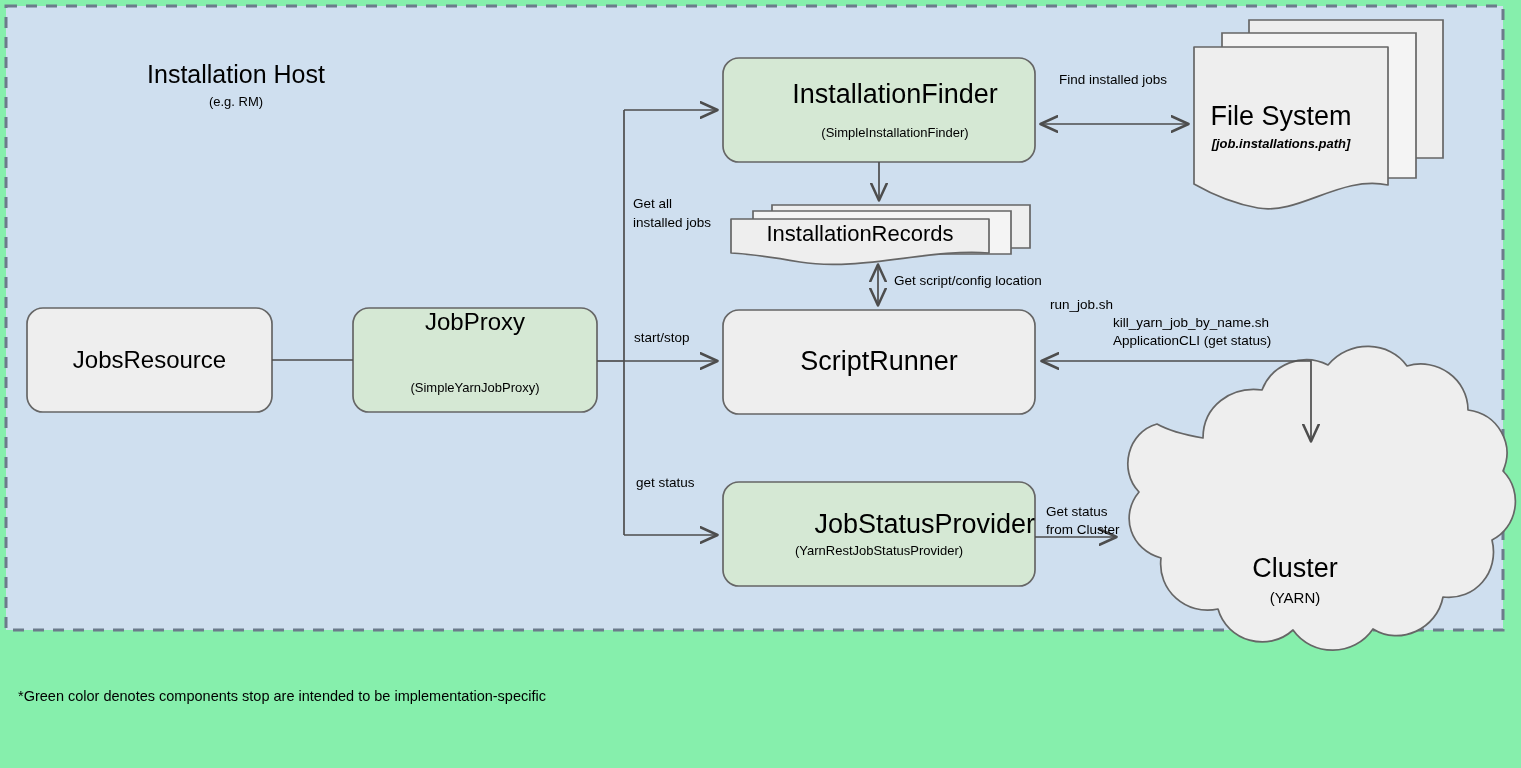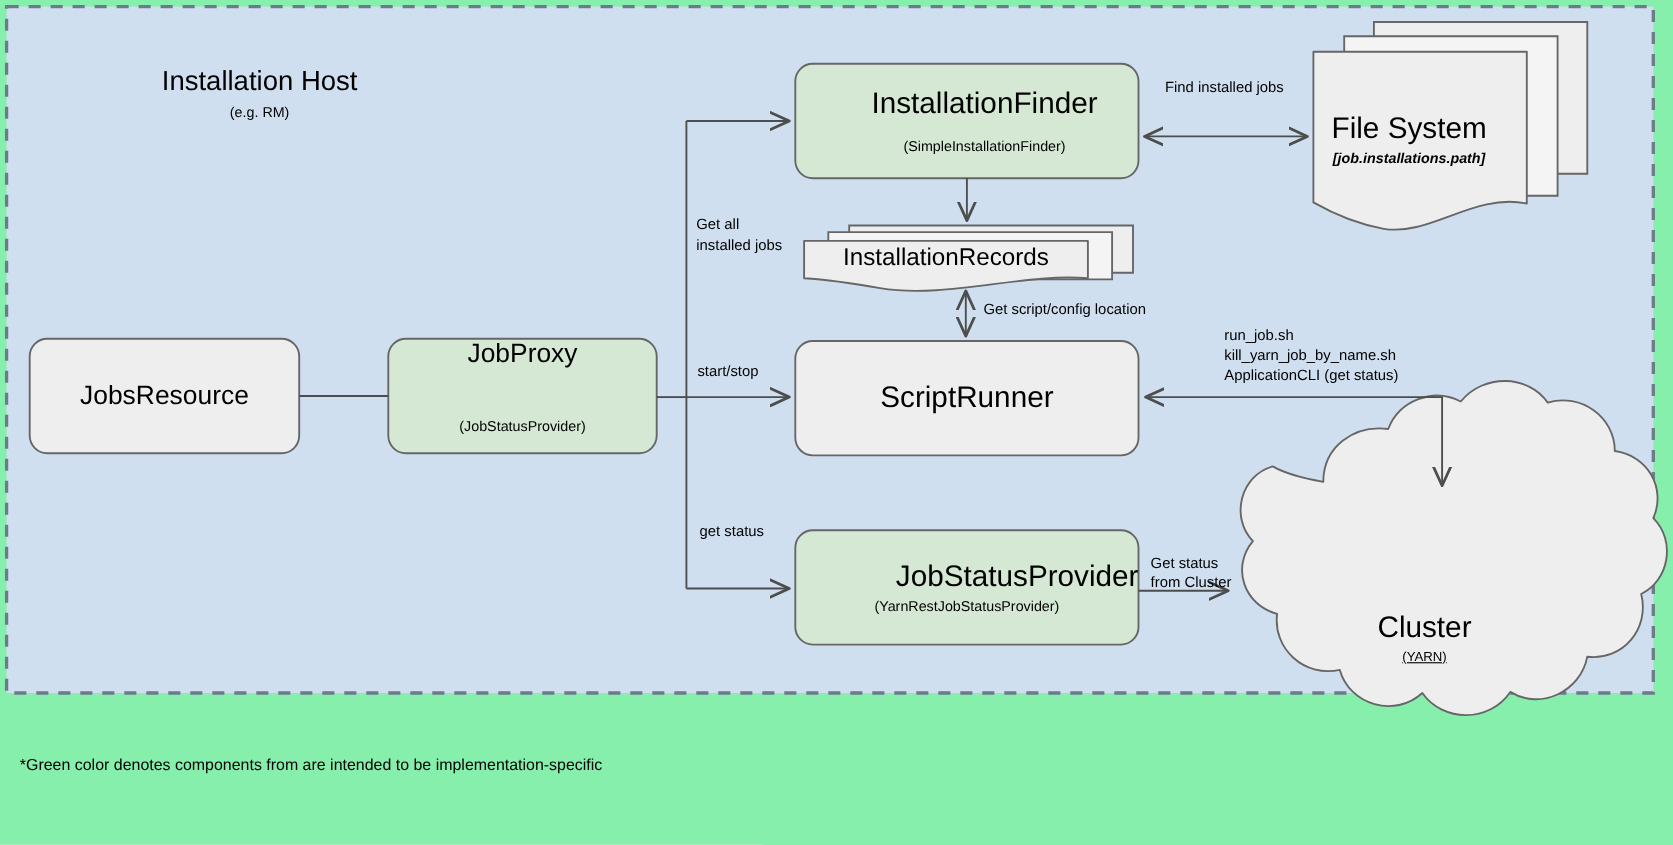--- a/index.html
+++ b/index.html
@@ -150,21 +150,21 @@
 
   <div class="txt region-title" style="left:106px; top:60px; width:260px;">Installation Host</div>
   <div class="txt sub" style="left:106px; top:95px; width:260px;">(e.g. RM)</div>
 
   <div class="node-label-wrap" style="left:27px; top:308px; width:245px; height:104px;">
     <div class="txt title-md" style="position:relative; width:100%;">JobsResource</div>
   </div>
 
   <div class="node-label-wrap" style="left:353px; top:308px; width:244px; height:88px;gap:42px;">
     <div class="txt title-md" style="position:relative; width:100%;">JobProxy</div>
-    <div class="txt sub" style="position:relative; width:100%; margin-top:3px;">(JobStatusProvider)</div>
+    <div class="txt sub" style="position:relative; width:100%; margin-top:3px;">(SimpleYarnJobProxy)</div>
   </div>
 
   <div class="node-label-wrap" style="left:723px; top:58px; width:344px; height:104px;">
     <div class="txt title-lg" style="position:relative; width:100%;">InstallationFinder</div>
     <div class="txt sub" style="position:relative; width:100%; margin-top:16px;">(SimpleInstallationFinder)</div>
   </div>
 
   <div class="node-label-wrap" style="left:731px; top:214px; width:258px; height:40px;">
     <div class="txt title-md" style="position:relative; width:100%; font-size:22px;">InstallationRecords</div>
   </div>
@@ -178,36 +178,36 @@
     <div class="txt title-lg" style="position:relative; width:100%;">ScriptRunner</div>
   </div>
 
   <div class="node-label-wrap" style="left:723px; top:482px; width:312px; height:104px;">
     <div class="txt title-lg" style="position:relative; width:100%;text-align:right;">JobStatusProvider</div>
     <div class="txt sub" style="position:relative; width:100%; margin-top:4px;">(YarnRestJobStatusProvider)</div>
   </div>
 
   <div class="node-label-wrap" style="left:1195px; top:545px; width:200px; height:70px;">
     <div class="txt title-lg" style="position:relative; width:100%;">Cluster</div>
-    <div class="txt sub" style="position:relative; width:100%; margin-top:5px; font-size:12px;text-decoration:underline;">(YARN)</div>
+    <div class="txt sub" style="position:relative; width:100%; margin-top:5px; font-size:15px;">(YARN)</div>
   </div>
 
   <div class="txt edge-label" style="left:1059px; top:72px;">Find installed jobs</div>
 
   <div class="txt edge-label" style="left:633px; top:196px;">Get all</div>
   <div class="txt edge-label" style="left:633px; top:215px;">installed jobs</div>
 
   <div class="txt edge-label" style="left:894px; top:273px;">Get script/config location</div>
 
   <div class="txt edge-label" style="left:634px; top:330px;">start/stop</div>
 
   <div class="txt edge-label" style="left:636px; top:475px;">get status</div>
 
   <div class="txt edge-label" style="left:1046px; top:504px;">Get status</div>
   <div class="txt edge-label" style="left:1046px; top:522px;">from Cluster</div>
 
-  <div class="txt edge-label" style="left:1113px; top:297px;text-align:right;">run_job.sh</div>
+  <div class="txt edge-label" style="left:1050px; top:297px;text-align:right;">run_job.sh</div>
   <div class="txt edge-label" style="left:1113px; top:315px;">kill_yarn_job_by_name.sh</div>
   <div class="txt edge-label" style="left:1113px; top:333px;">ApplicationCLI (get status)</div>
 
-  <div class="txt footnote" style="left:18px; top:688px;">*Green color denotes components from are intended to be implementation-specific</div>
+  <div class="txt footnote" style="left:18px; top:688px;">*Green color denotes components stop are intended to be implementation-specific</div>
 
 </div>
 
 </body></html>

